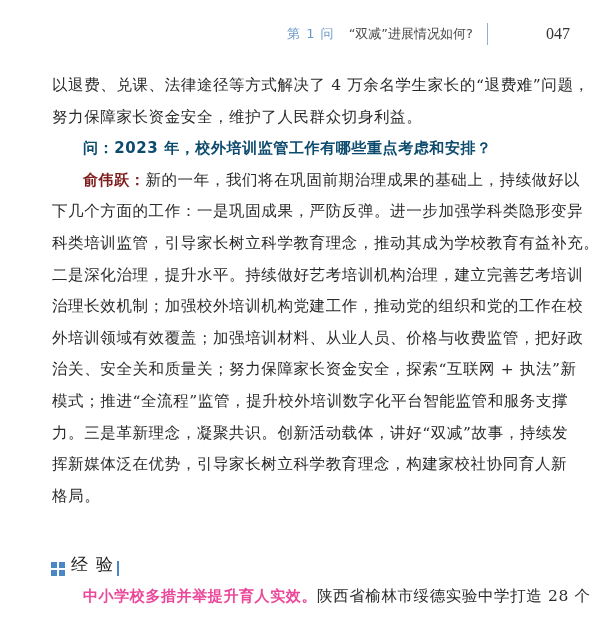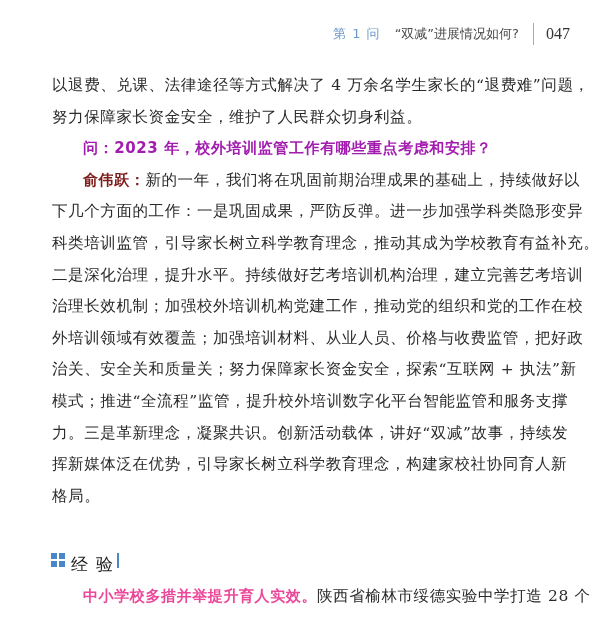--- a/index.html
+++ b/index.html
@@ -37,20 +37,21 @@
     .header .sep {
       width: 1px;
       height: 22px;
       background: #8fb0d3;
       margin: 0 12px 0 14px;
     }
     .header .page {
       font-family: "Liberation Serif", "DejaVu Serif", serif;
       font-size: 16px;
       color: #333;
+      margin-left: 46px;
     }
     .body-text {
       position: absolute;
       left: 52px;
       top: 70px;
       width: 510px;
       font-size: 15.5px;
       line-height: 31.6px;
       letter-spacing: 0.6px;
     }
@@ -59,34 +60,34 @@
       height: 31.6px;
     }
     .indent {
       padding-left: 31px;
     }
     .question {
       font-weight: bold;
       font-family: "DejaVu Sans", "Liberation Sans", sans-serif;
       font-size: 15px;
       padding-left: 31px;
-      color: #a21caf;
+      color: #0c4a6e;
     }
     .speaker {
       font-weight: bold;
       font-family: "DejaVu Sans", "Liberation Sans", sans-serif;
       font-size: 15px;
       color: #7f1d1d;
     }
     .section-head {
       position: absolute;
       left: 51px;
       top: 553px;
       display: flex;
-      align-items: flex-start;
+      align-items: flex-end;
       font-family: "DejaVu Sans", "Liberation Sans", sans-serif;
       font-size: 17px;
       color: #222;
     }
     .grid-icon {
       width: 14px;
       height: 14px;
       display: grid;
       grid-template-columns: 1fr 1fr;
       grid-template-rows: 1fr 1fr;

